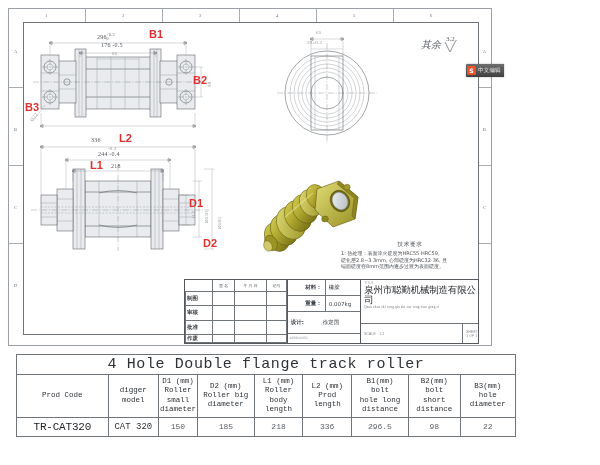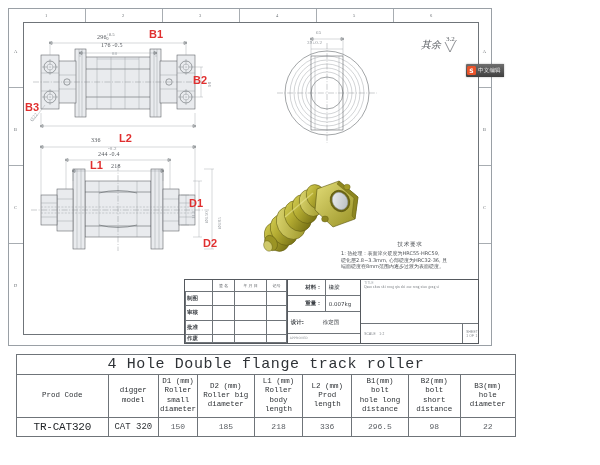--- a/index.html
+++ b/index.html
@@ -614,20 +614,21 @@
           <span class="tb-val noline">徐定国</span>
         </div>
         <div class="tb-mid-row foot">
           <span class="tb-foot-lbl">APPROVED</span>
         </div>
       </div>
 
       <div id="tb-right">
         <div id="tb-co">
           <div class="tiny">TITLE</div>
+          <div class="cname">泉州市聪勤机械制造有限公司</div>
           <div class="pinyin">Quan zhou shi cong qin shi zao rong xian gong si</div>
         </div>
         <div id="tb-foot">
           <span class="cell c1">
             <span>SCALE</span>&nbsp;&nbsp;&nbsp;<span>1:2</span>
           </span>
           <span class="cell c2 b">SHEET 1 OF 1</span>
         </div>
       </div>
     </div>

